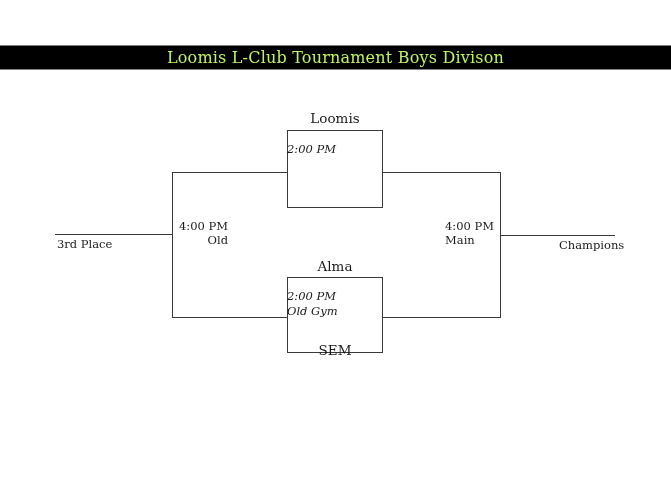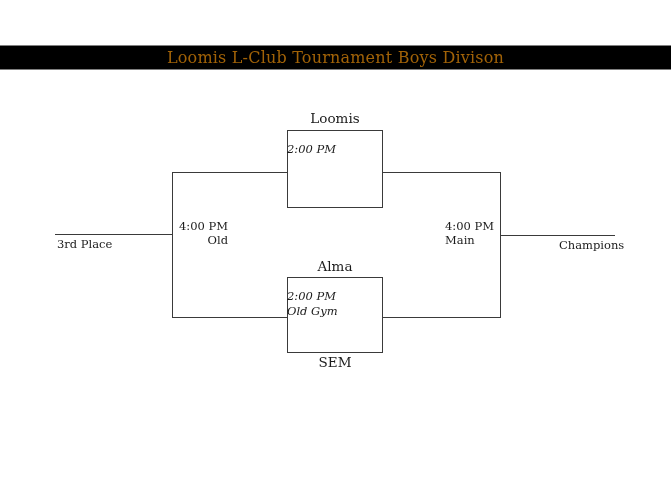--- a/index.html
+++ b/index.html
@@ -24,21 +24,21 @@
     height: 25px;
     box-sizing: border-box;
     background: #000000;
     border-top: 1px solid #7f7f7f;
     border-bottom: 1px solid #7f7f7f;
     display: flex;
     align-items: center;
     justify-content: center;
   }
   .titlebar .title-text {
-    color: #a16207;
+    color: #bef264;
     font-size: 16px;
     letter-spacing: 0.2px;
     white-space: nowrap;
   }
   .hline, .vline {
     position: absolute;
     background: #3a3a3a;
   }
   .gamebox {
     position: absolute;
@@ -113,21 +113,21 @@
   <div class="hline" style="left:500px; top:235px; width:115px; height:1px;"></div>
 
   <div class="team" style="top:110px;">Loomis</div>
   <div class="gamebox top"></div>
   <div class="detail" style="top:142px;">2:00 PM</div>
 
   <div class="team" style="top:258px;">Alma</div>
   <div class="gamebox bottom"></div>
   <div class="detail" style="top:289px;">2:00 PM</div>
   <div class="detail" style="top:303.5px;">Old Gym</div>
-  <div class="team" style="top:354px;text-align:center;">SEM</div>
+  <div class="team" style="top:342px;text-align:center;">SEM</div>
 
   <div class="timelabel left">
     <div>4:00 PM</div>
     <div>Old</div>
   </div>
   <div class="placelabel third">3rd Place</div>
 
   <div class="timelabel right">
     <div>4:00 PM</div>
     <div>Main</div>

